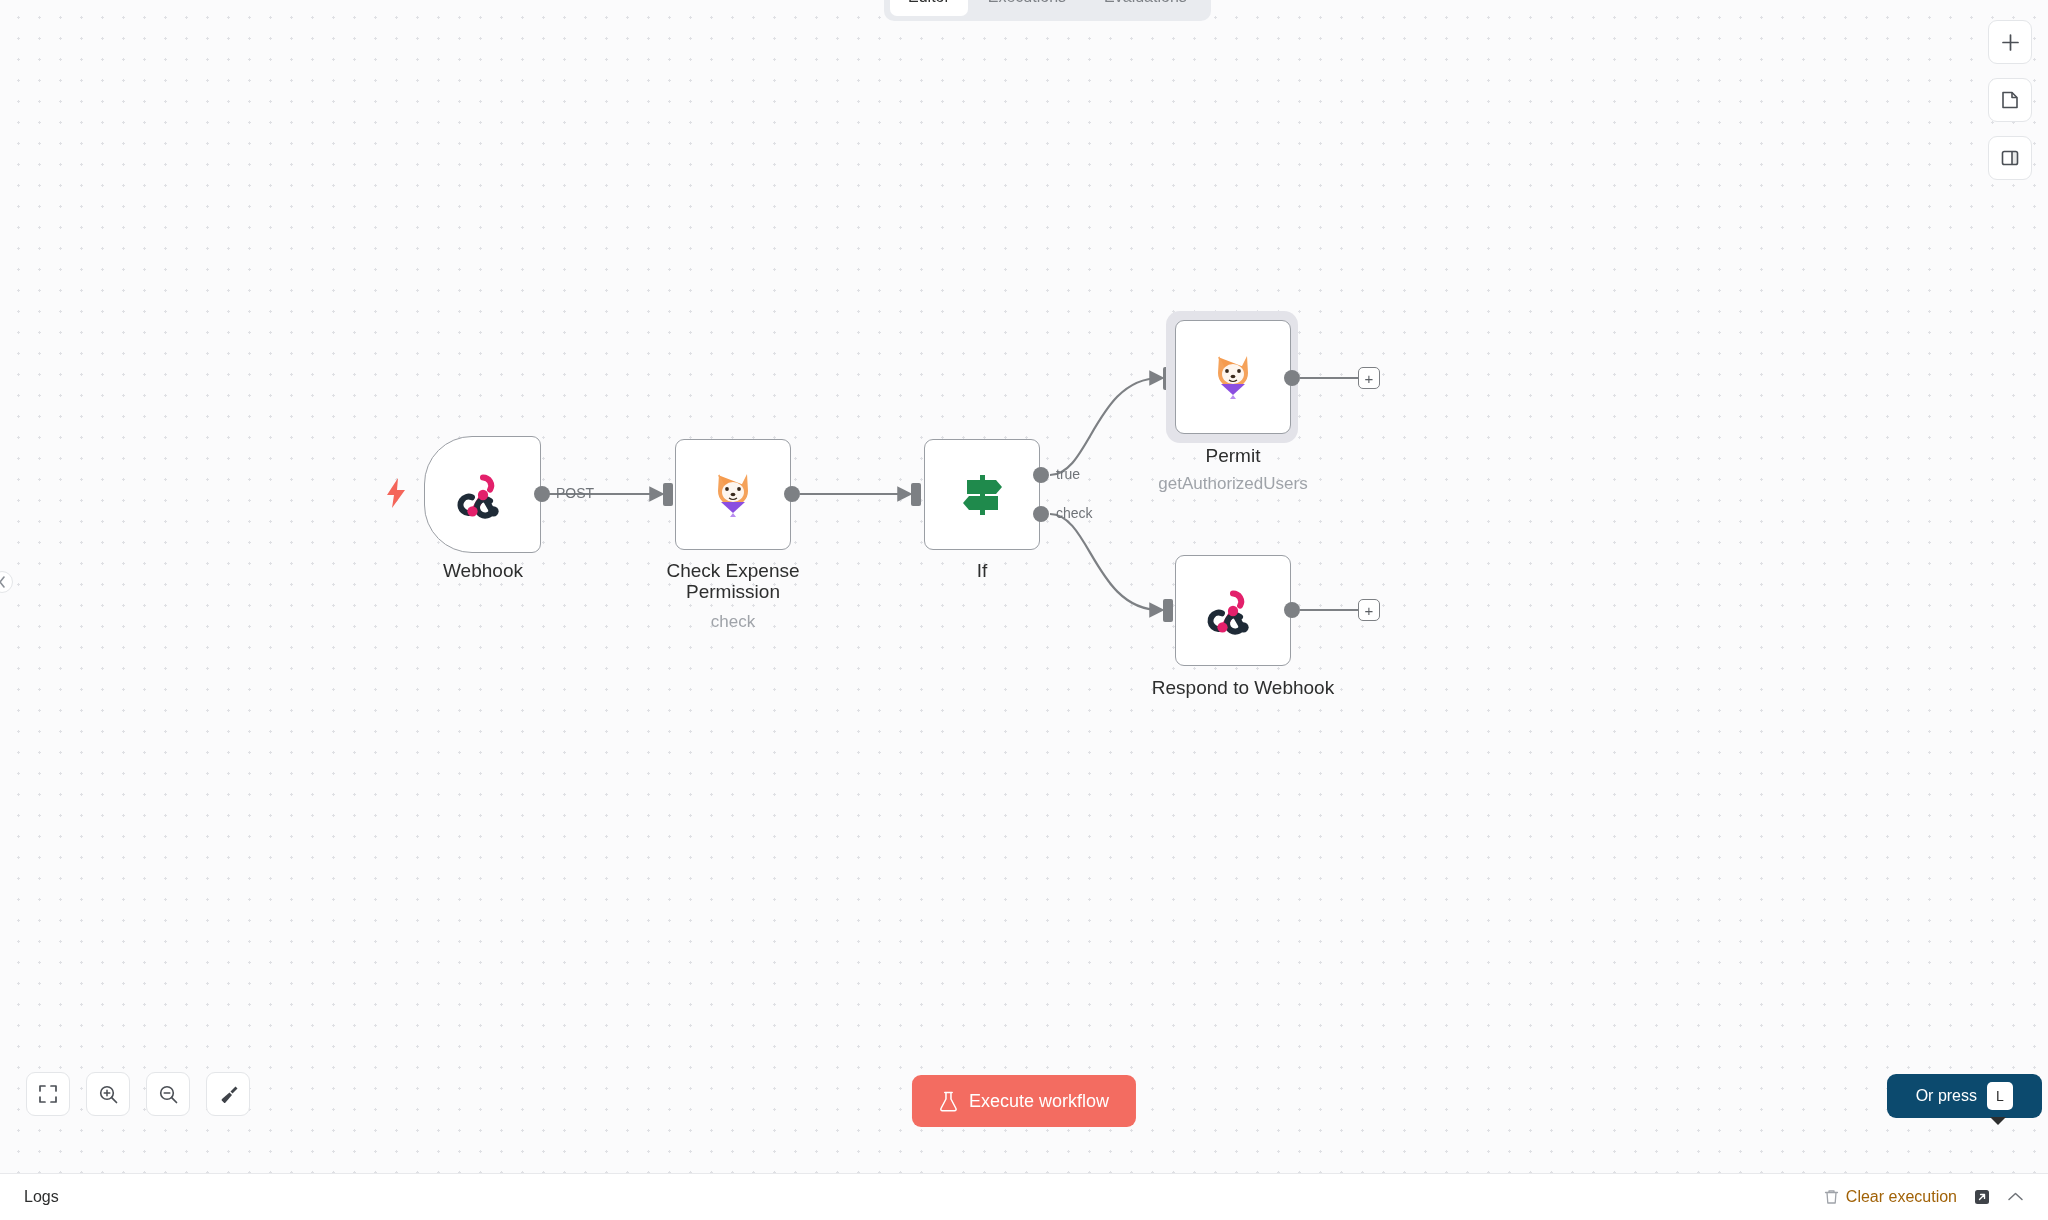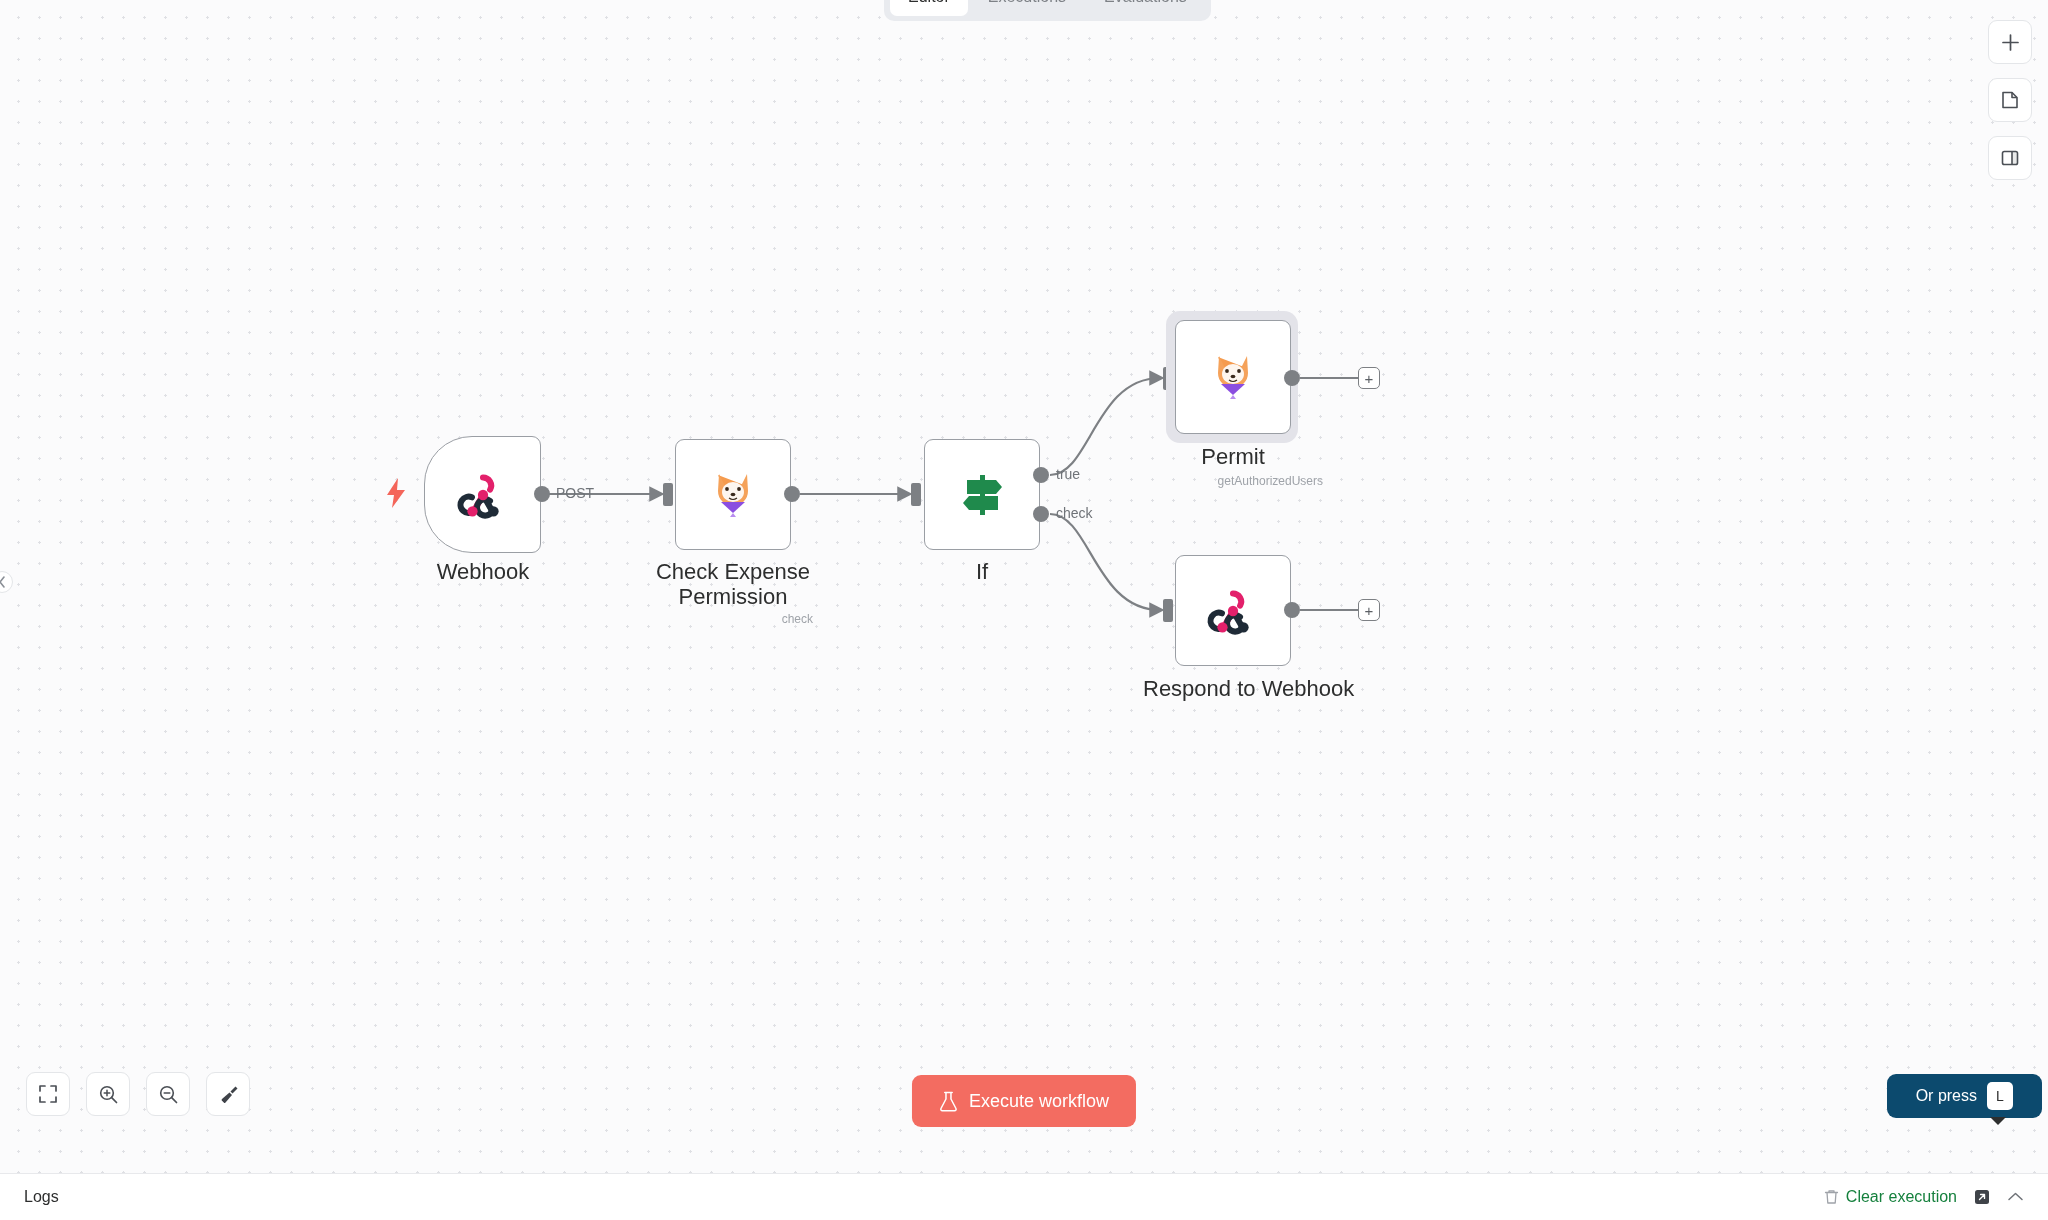--- a/index.html
+++ b/index.html
@@ -87,31 +87,31 @@
   }
   .node-sel-halo {
     position: absolute;
     background: #e3e3e9;
     border-radius: 14px;
     z-index: 10;
   }
   .node-label {
     position: absolute;
     text-align: center;
-    font-size: 22px;
+    font-size: 19px;
     color: #2d2e2e;
     line-height: 1.12;
     z-index: 13;
     white-space: nowrap;
   }
   .node-label.wrap { white-space: normal; }
   .node-sublabel {
     position: absolute;
-    text-align: right;
-    font-size: 12px;
+    text-align: center;
+    font-size: 17px;
     color: #9fa3a9;
     z-index: 13;
     white-space: nowrap;
   }
 
   
   .out-dot {
     position: absolute;
     width: 16px; height: 16px;
     background: #7d8084;
@@ -195,21 +195,21 @@
     background: #ffffff;
     border-top: 1px solid #e8e9ec;
     display: flex; align-items: center;
     padding: 0 24px;
     z-index: 38;
     justify-content: space-between;
   }
   #logs-title { font-size: 16px; color: #2d2e2e; }
   #logs-right {
     margin-left: auto; display: flex; align-items: center; gap: 16px;
-    color: #15803d; font-size: 16px;
+    color: #a16207; font-size: 16px;
   }
   .logs-act { display: flex; align-items: center; gap: 7px; cursor: pointer; }
 </style>
 </head>
 <body>
 
 <div id="canvas">
 
   <svg class="wires" width="2048" height="1220">
     <defs>

